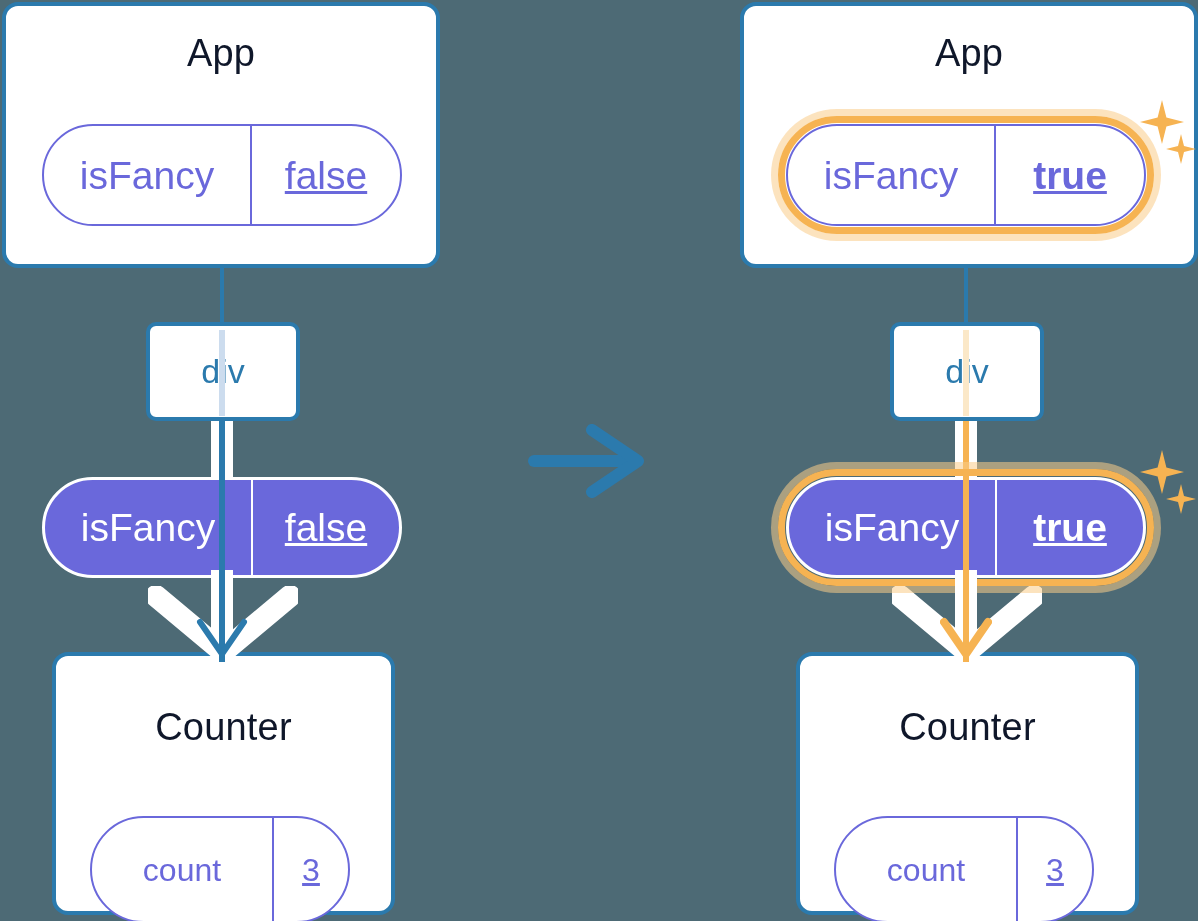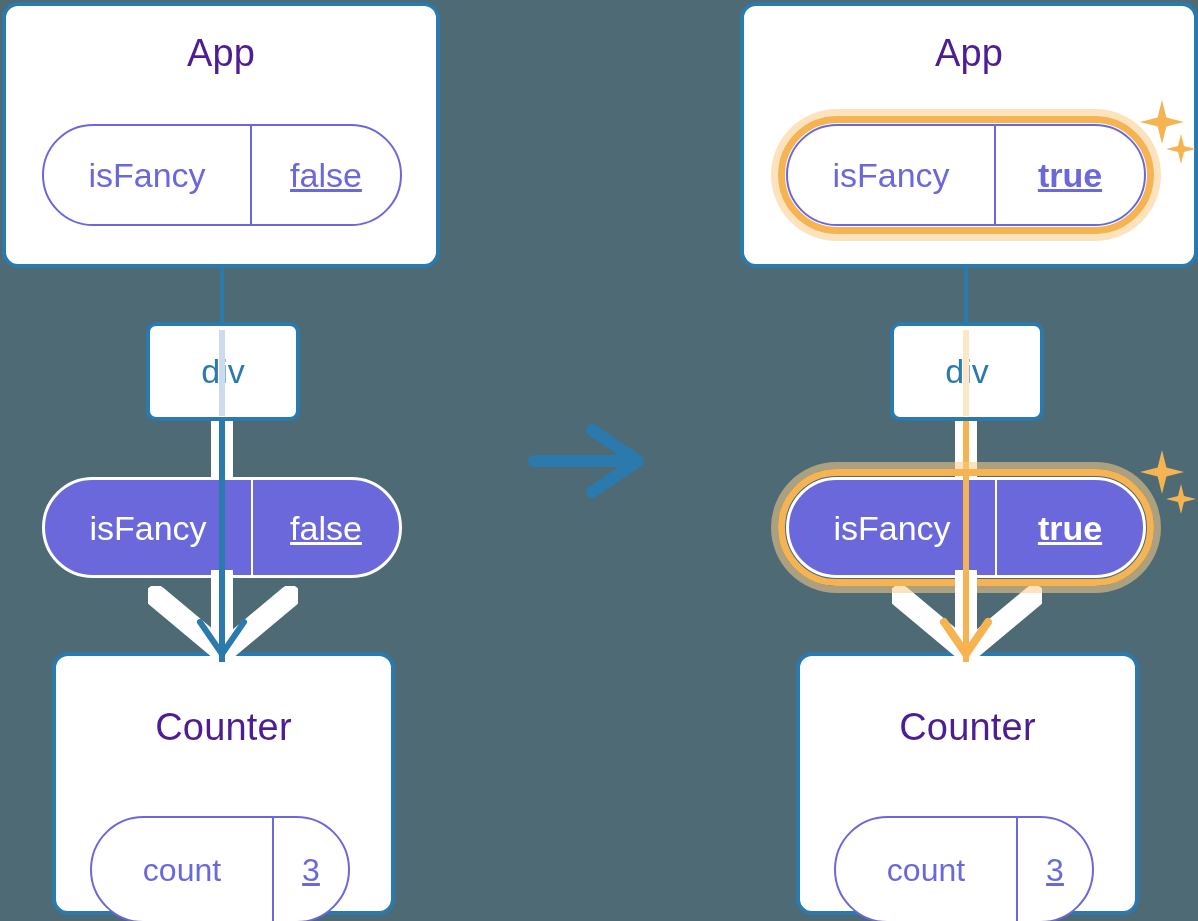--- a/index.html
+++ b/index.html
@@ -63,21 +63,21 @@
     width: 343px;
   }
 
   .box-title {
     position: absolute;
     top: 26px;
     left: 0;
     width: 100%;
     text-align: center;
     font-size: 38px;
-    color: #4c1d95;
+    color: #0f172a;
     letter-spacing: 0.2px;
   }
   .counter-box .box-title { top: 50px; }
 
   
   .div-box {
     position: absolute;
     left: 146px;
     top: 322px;
     width: 154px;
@@ -105,21 +105,21 @@
     display: flex;
     align-items: stretch;
     border-radius: 999px;
     overflow: hidden;
   }
 
   .pill .cell {
     display: flex;
     align-items: center;
     justify-content: center;
-    font-size: 34px;
+    font-size: 39px;
     line-height: 1;
   }
 
   
   .pill.outline {
     background: #ffffff;
     border: 2px solid #6a68db;
   }
   .pill.outline .cell { color: #6a68db; }
   .pill.outline .cell.value { border-left: 2px solid #6a68db; }

